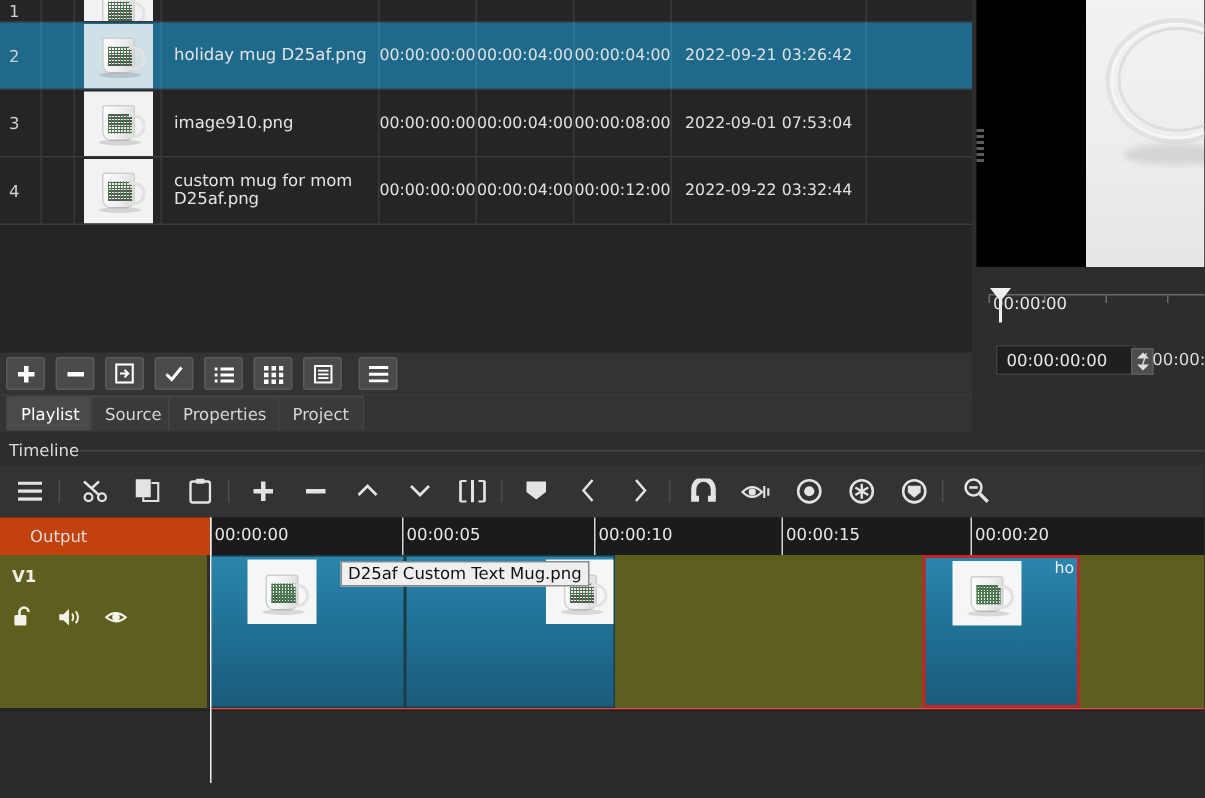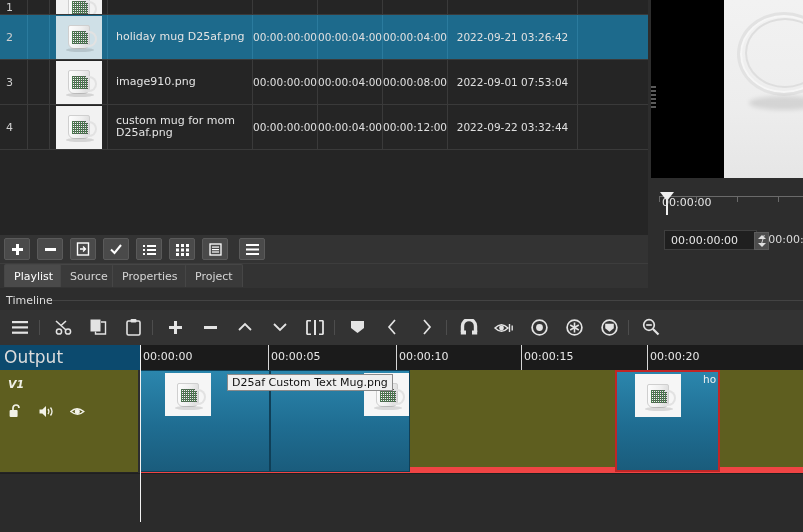--- a/index.html
+++ b/index.html
@@ -108,36 +108,36 @@
   .tl-title{position:absolute;left:0;top:292px;width:803px;height:18px;
             background:#2d2d2d;color:#dcdcdc;font-size:11px;padding-left:6px;
             box-sizing:border-box;line-height:18px;}
   .tl-title-rule{position:absolute;left:52px;top:300px;width:751px;height:1px;background:#434343;}
   .tl-toolbar{position:absolute;left:0;top:310px;width:803px;height:35px;background:#333333;}
   .tl-btn{position:absolute;top:6px;width:24px;height:22px;display:flex;align-items:center;
           justify-content:center;color:#e3e3e3;}
   .tl-sep{position:absolute;top:10px;width:1px;height:15px;background:#4d4d4d;}
 
   .tl-head-col{position:absolute;left:0;top:345px;width:140px;height:187px;background:#2d2d2d;}
-  .tl-output{position:absolute;left:0;top:0;width:140px;height:25px;background:#0c4a6e;
-             color:#dcdcdc;font-size:17px;line-height:25px;padding-left:4px;box-sizing:border-box;}
+  .tl-output{position:absolute;left:0;top:0;width:140px;height:25px;background:#c2410c;
+             color:#dcdcdc;font-size:11px;line-height:25px;padding-left:20px;box-sizing:border-box;}
   .tl-trackhead{position:absolute;left:0;top:25px;width:138px;height:103px;background:#5e5e1f;
                 border-bottom:1px solid #242424;box-sizing:border-box;}
-  .th-name{position:absolute;left:8px;top:8px;font-size:11px;color:#f0f0e6;font-weight:bold;font-style:italic;}
+  .th-name{position:absolute;left:8px;top:8px;font-size:11px;color:#f0f0e6;font-weight:bold;}
   .th-icons{position:absolute;left:6px;top:32px;display:flex;gap:13px;color:#f2f2e8;}
   .th-icons span{display:inline-flex;align-items:center;justify-content:center;width:18px;height:18px;}
 
   .tl-ruler{position:absolute;left:140px;top:345px;width:663px;height:25px;background:#1b1b1b;}
   .rk{position:absolute;top:0;height:25px;}
   .rk i{position:absolute;left:0;top:0;width:1px;height:25px;background:#d6d6d6;}
   .rk b{position:absolute;left:3px;top:5px;font-weight:normal;font-size:11px;color:#e8e8e8;white-space:nowrap;}
 
   .tl-tracks{position:absolute;left:140px;top:370px;width:663px;height:162px;background:#2b2b2b;}
   .track-v1{position:absolute;left:0;top:0;width:663px;height:103px;background:#5e5e1f;
-            border-bottom:6px solid #ef4444;box-sizing:border-box;padding-left:20px;}
+            border-bottom:1px solid #ef4444;box-sizing:border-box;padding-left:20px;}
   .clip{position:absolute;top:0;height:102px;box-sizing:border-box;
         background:linear-gradient(180deg,#2b86ad 0%,#1f6d92 55%,#1a5c7c 100%);
         border:1px solid #0f3f57;overflow:hidden;}
   .clip.selected{border:2px solid #c02626;}
   .clip-thumb{position:absolute;top:2px;width:46px;height:43px;background:#f6f6f6;overflow:hidden;}
   .clip-label{position:absolute;top:1px;left:3px;font-size:10.5px;color:#f0f0f0;white-space:nowrap;}
   .tooltip{position:absolute;top:374px;left:227px;background:#efefef;color:#101010;
            border:1px solid #8a8a8a;font-size:11px;padding:1px 4px;white-space:nowrap;z-index:40;}
   .tl-playhead{position:absolute;left:140px;top:345px;width:1px;height:177px;background:#f2f2f2;z-index:50;}
   .tl-bottom{position:absolute;left:0;top:474px;width:803px;height:58px;background:#2b2b2b;}

